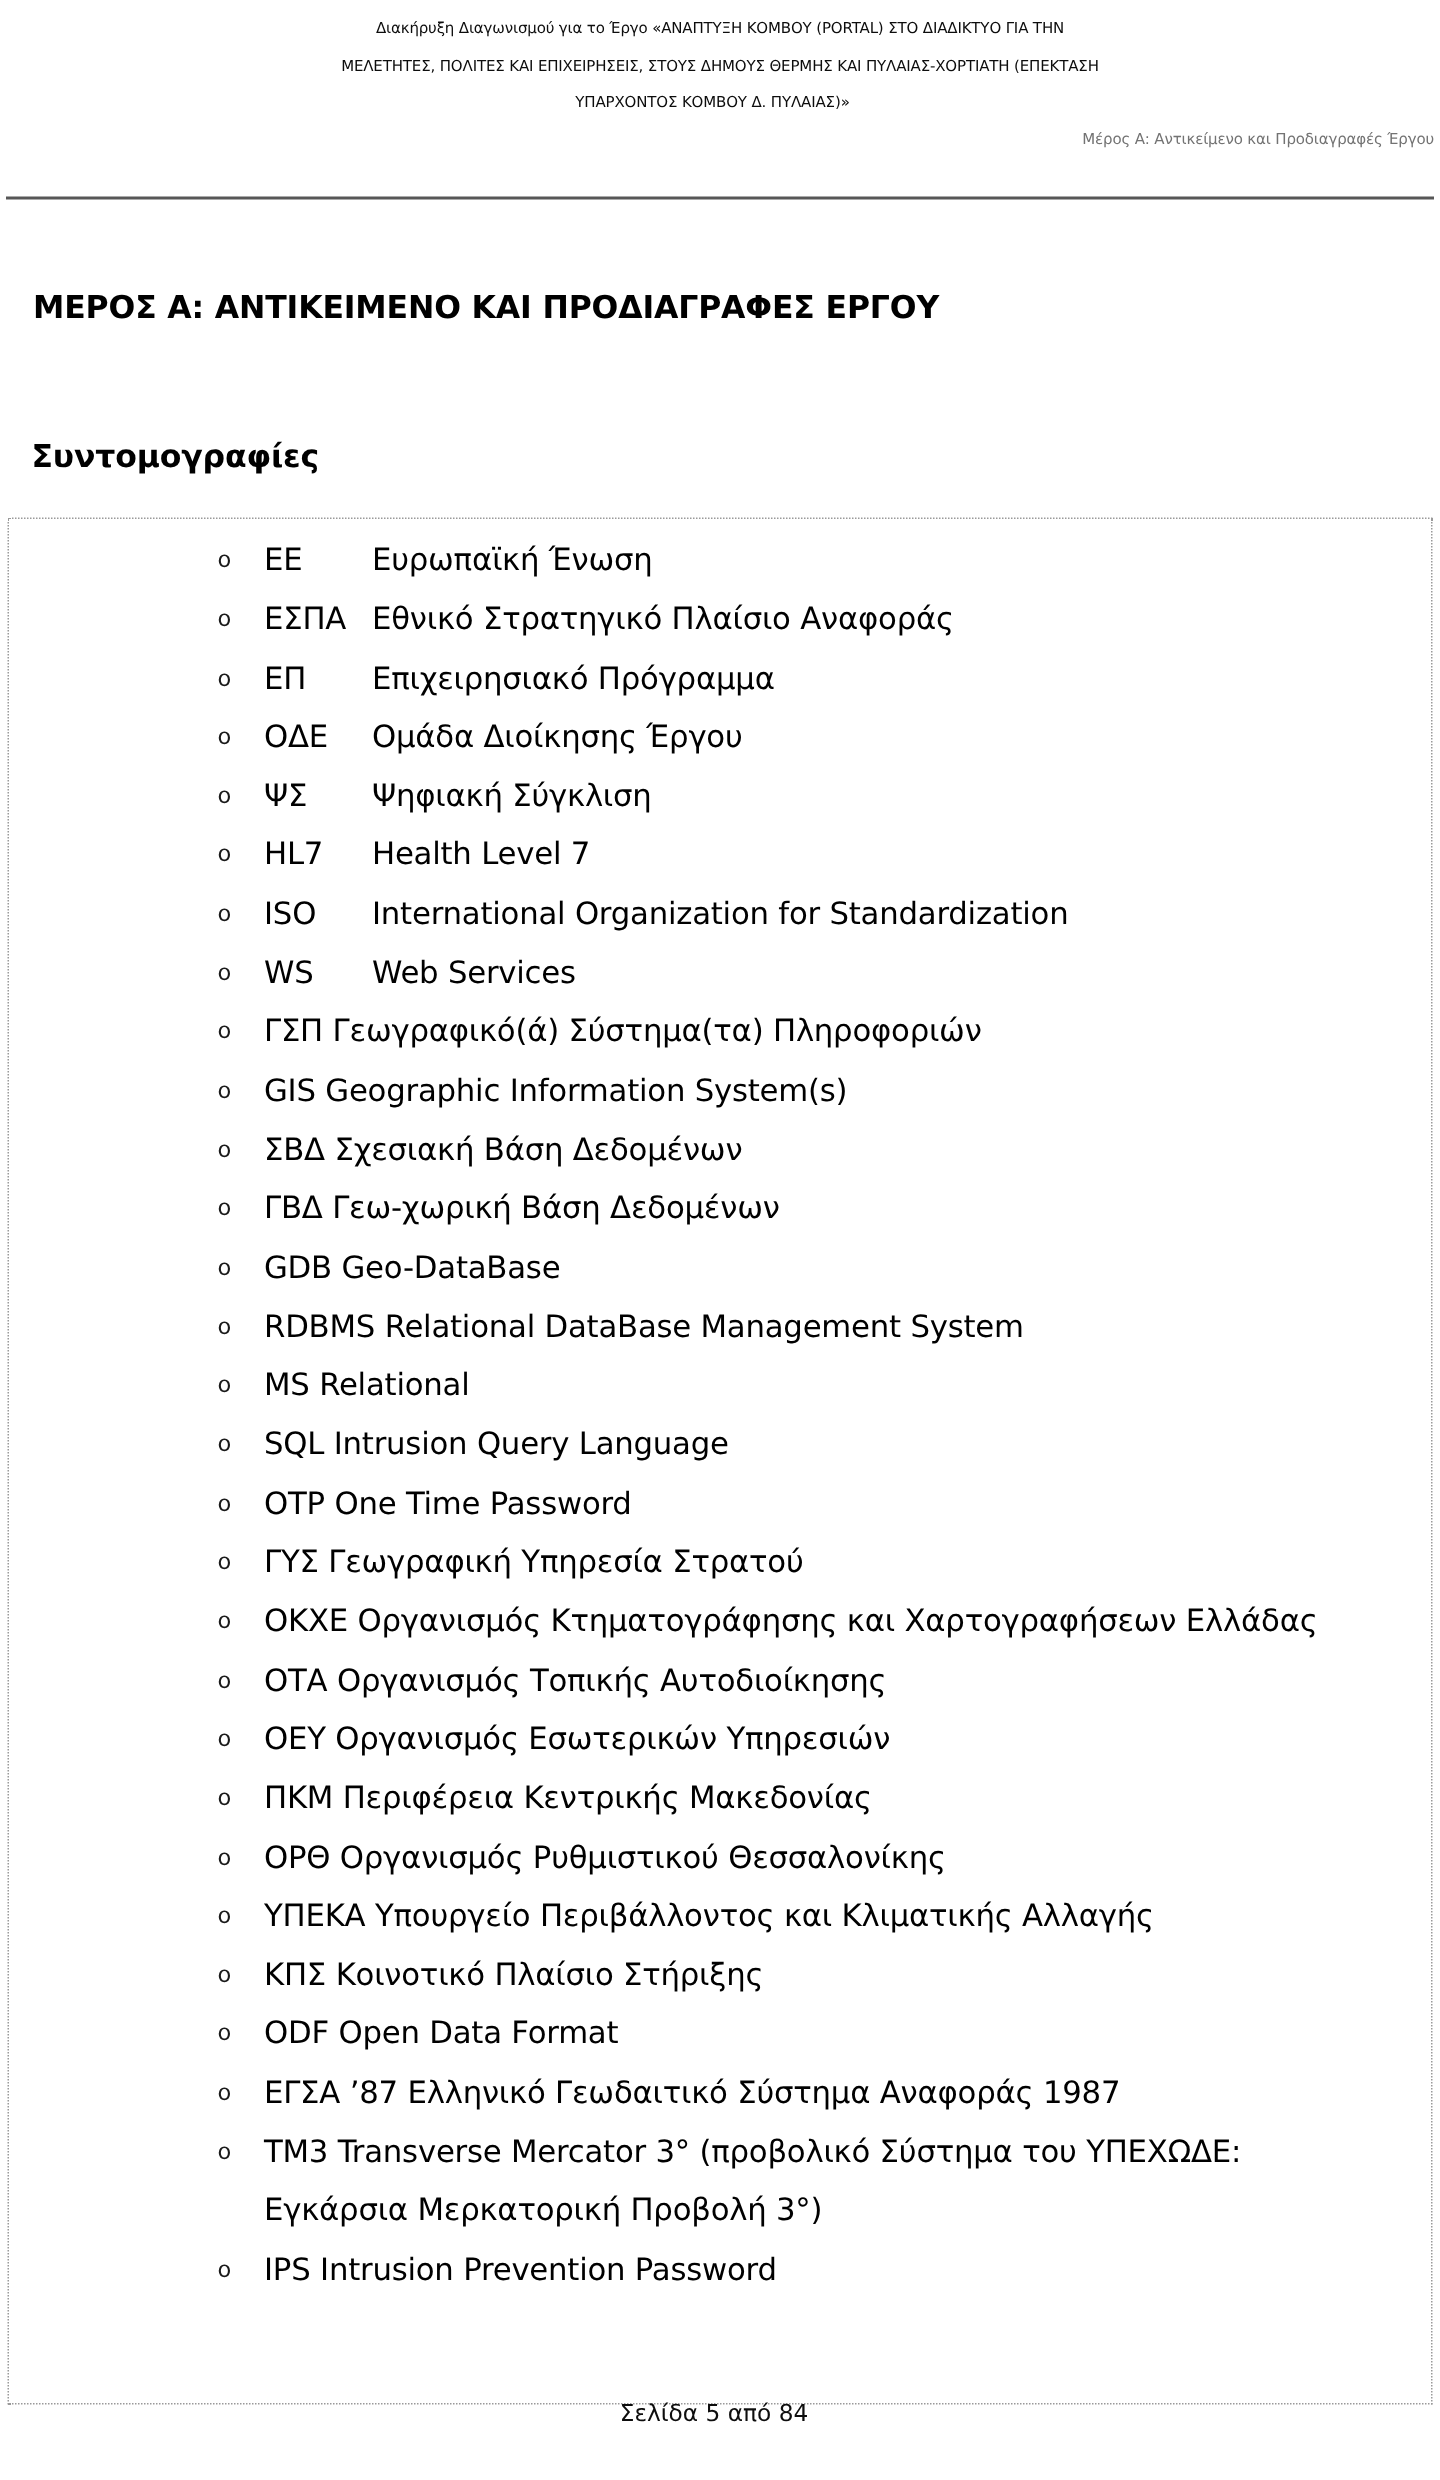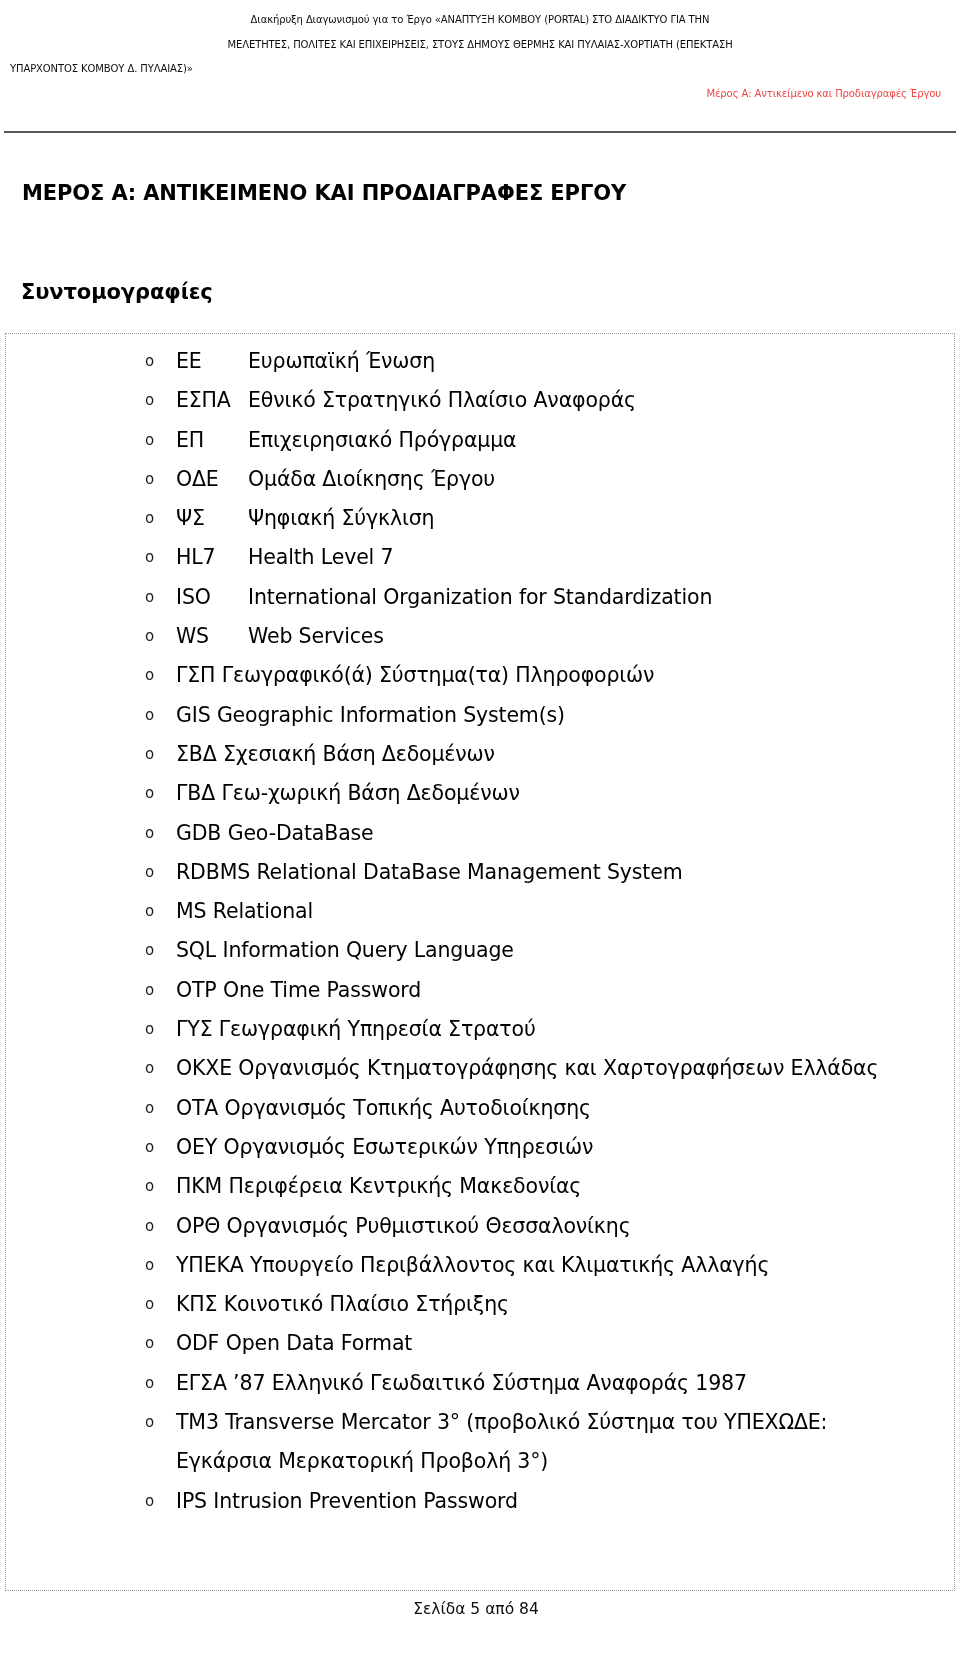--- a/index.html
+++ b/index.html
@@ -29,41 +29,41 @@
     text-align: center;
     font-size: 10px;
     line-height: 24.5px;
     color: #0d0d0d;
     letter-spacing: -0.1px;
     padding: 0 10px;
     white-space: nowrap;
   }
   .doc-header-line.l2 { }
   .doc-header-line.right {
-    text-align: left;
+    text-align: center;
     padding-right: 20px;
   }
   .doc-header-line.sub {
     text-align: right;
-    padding-right: 19px;
-    color: #ef4444;
+    padding-right: 4px;
+    color: #737373;
   }
   .header-rule {
     position: absolute;
     top: 131px;
     left: 4px;
     width: 952px;
     height: 0;
     border-top: 2.5px solid #575757;
   }
 
   
   .page-body {
     position: absolute;
-    top: 152px;
+    top: 164px;
     left: 0;
     width: 824px;
   }
   .h1-title {
     font-size: 21px;
     font-weight: bold;
     line-height: 30px;
     padding: 12px 0 0 22px;
     letter-spacing: -0.1px;
   }
@@ -163,21 +163,21 @@
       <li class="tabbed"><span class="bullet">o</span><span class="abbr">HL7</span><span class="desc">Health Level 7</span></li>
       <li class="tabbed"><span class="bullet">o</span><span class="abbr">ISO</span><span class="desc">International Organization for Standardization</span></li>
       <li class="tabbed"><span class="bullet">o</span><span class="abbr">WS</span><span class="desc">Web Services</span></li>
       <li><span class="bullet">o</span><span class="abbr">ΓΣΠ</span> <span class="desc">Γεωγραφικό(ά) Σύστημα(τα) Πληροφοριών</span></li>
       <li><span class="bullet">o</span><span class="abbr">GIS</span> <span class="desc">Geographic Information System(s)</span></li>
       <li><span class="bullet">o</span><span class="abbr">ΣΒΔ</span> <span class="desc">Σχεσιακή Βάση Δεδομένων</span></li>
       <li><span class="bullet">o</span><span class="abbr">ΓΒΔ</span> <span class="desc">Γεω-χωρική Βάση Δεδομένων</span></li>
       <li><span class="bullet">o</span><span class="abbr">GDB</span> <span class="desc">Geo-DataBase</span></li>
       <li><span class="bullet">o</span><span class="abbr">RDBMS</span> <span class="desc">Relational DataBase Management System</span></li>
       <li><span class="bullet">o</span><span class="abbr">MS</span> <span class="desc">Relational</span></li>
-      <li><span class="bullet">o</span><span class="abbr">SQL</span> <span class="desc">Information Query Language</span></li>
+      <li><span class="bullet">o</span><span class="abbr">SQL</span> <span class="desc">Intrusion Query Language</span></li>
       <li><span class="bullet">o</span><span class="abbr">OTP</span> <span class="desc">One Time Password</span></li>
       <li><span class="bullet">o</span><span class="abbr">ΓΥΣ</span> <span class="desc">Γεωγραφική Υπηρεσία Στρατού</span></li>
       <li><span class="bullet">o</span><span class="abbr">ΟΚΧΕ</span> <span class="desc">Οργανισμός Κτηματογράφησης και Χαρτογραφήσεων Ελλάδας</span></li>
       <li><span class="bullet">o</span><span class="abbr">ΟΤΑ</span> <span class="desc">Οργανισμός Τοπικής Αυτοδιοίκησης</span></li>
       <li><span class="bullet">o</span><span class="abbr">ΟΕΥ</span> <span class="desc">Οργανισμός Εσωτερικών Υπηρεσιών</span></li>
       <li><span class="bullet">o</span><span class="abbr">ΠΚΜ</span> <span class="desc">Περιφέρεια Κεντρικής Μακεδονίας</span></li>
       <li><span class="bullet">o</span><span class="abbr">ΟΡΘ</span> <span class="desc">Οργανισμός Ρυθμιστικού Θεσσαλονίκης</span></li>
       <li><span class="bullet">o</span><span class="abbr">ΥΠΕΚΑ</span> <span class="desc">Υπουργείο Περιβάλλοντος και Κλιματικής Αλλαγής</span></li>
       <li><span class="bullet">o</span><span class="abbr">ΚΠΣ</span> <span class="desc">Κοινοτικό Πλαίσιο Στήριξης</span></li>
       <li><span class="bullet">o</span><span class="abbr">ODF</span> <span class="desc">Open Data Format</span></li>

